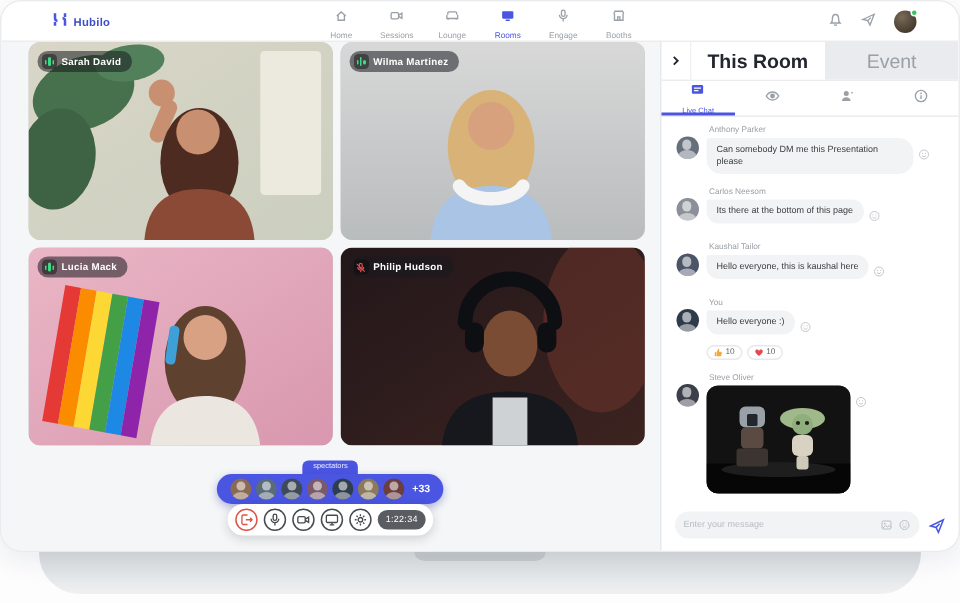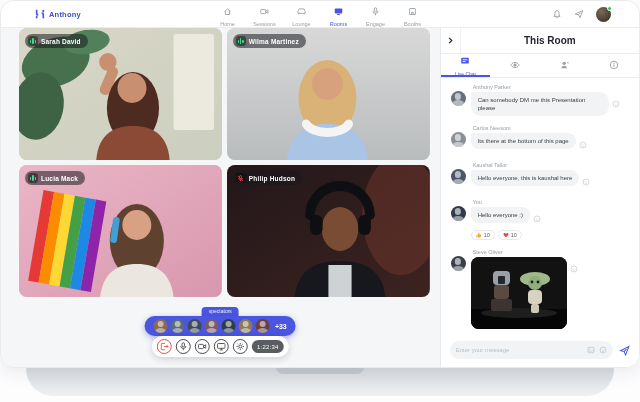--- a/index.html
+++ b/index.html
@@ -70,21 +70,21 @@
              display:flex; align-items:center; justify-content:center; color:#474a4f; cursor:pointer; }
   .ctl-btn.leave { border-color:#d9564a; color:#d9564a; }
   .timer { height:13px; display:flex; align-items:center; background:#595c61; color:#fff;
            border-radius:8px; padding:0 5px; font-size:6px; letter-spacing:.2px; }
 
   
   .sidebar { width:200px; background:#fff; border-left:1px solid #e7e9ec; display:flex; flex-direction:column; }
   .sb-header { height:26px; display:flex; border-bottom:1px solid #ececee; }
   .collapse { width:20px; display:flex; align-items:center; justify-content:center;
               border-right:1px solid #f0f0f2; color:#23262e; cursor:pointer; }
-  .sb-tab { flex:1; display:flex; align-items:center; justify-content:center; font-size:10px; cursor:pointer; }
+  .sb-tab { flex:1; display:flex; align-items:center; justify-content:center; font-size:13px; cursor:pointer; }
   .sb-tab.active { color:#23262e; font-weight:600; background:#fff; }
   .sb-tab.inactive { color:#9aa0a6; background:#e9ebee; }
   .subtabs { height:24px; display:flex; border-bottom:1px solid #ececee; }
   .subtab { flex:1; display:flex; flex-direction:column; align-items:center; justify-content:center;
             gap:1px; color:#9aa0a6; cursor:pointer; border-bottom:2px solid transparent; }
   .subtab.active { color:#4a55e1; border-bottom-color:#4a55e1; }
   .subtab-label { font-size:5px; }
 
   .chat { flex:1; display:flex; flex-direction:column; justify-content:flex-end; gap:9px;
           padding:0 10px 6px 10px; overflow:hidden; }
@@ -125,21 +125,21 @@
     <header class="topbar">
       <div class="brand">
         <span>
           <svg width="10" height="10" viewBox="0 0 12 12" fill="none" stroke="#4a55e1" stroke-width="2">
             <path d="M2 1v4a2 2 0 0 0 2 2h0"></path>
               <path d="M10 11V7a2 2 0 0 0-2-2h0"></path>
             <path d="M2 11V8"></path>
               <path d="M10 1v3"></path>
           </svg>
         </span>
-        <span class="brand-name">Anthony</span>
+        <span class="brand-name">Hubilo</span>
       </div>
 
       <nav class="nav">
         <div class="nav-item">
           <span>
             <svg width="9" height="9" viewBox="0 0 12 12" fill="none" stroke="currentColor" stroke-width="1.2">
                 <path d="M2 6.2 6 2.6l4 3.6M3.2 5.6V10h5.6V5.6"></path>
               </svg>
           </span>
           <span class="nav-label">Home</span>
@@ -376,20 +376,21 @@
       </main>
 
       <aside class="sidebar">
         <div class="sb-header">
           <div class="collapse">
             <svg width="7" height="7" viewBox="0 0 8 8" fill="none" stroke="currentColor" stroke-width="1.4">
                 <path d="M2.5 1 5.5 4 2.5 7"></path>
               </svg>
           </div>
           <div class="sb-tab active">This Room</div>
+          <div class="sb-tab inactive">Event</div>
         </div>
 
         <div class="subtabs">
           <div class="subtab active">
             <span>
               <svg width="10" height="10" viewBox="0 0 12 12">
                   <rect x="1.5" y="2" width="9" height="7" rx="1" fill="#4a55e1"></rect>
                   <rect x="3.2" y="4" width="5.6" height="1" fill="#fff"></rect>
                   <rect x="3.2" y="6" width="3.6" height="1" fill="#fff"></rect>
                 </svg>

